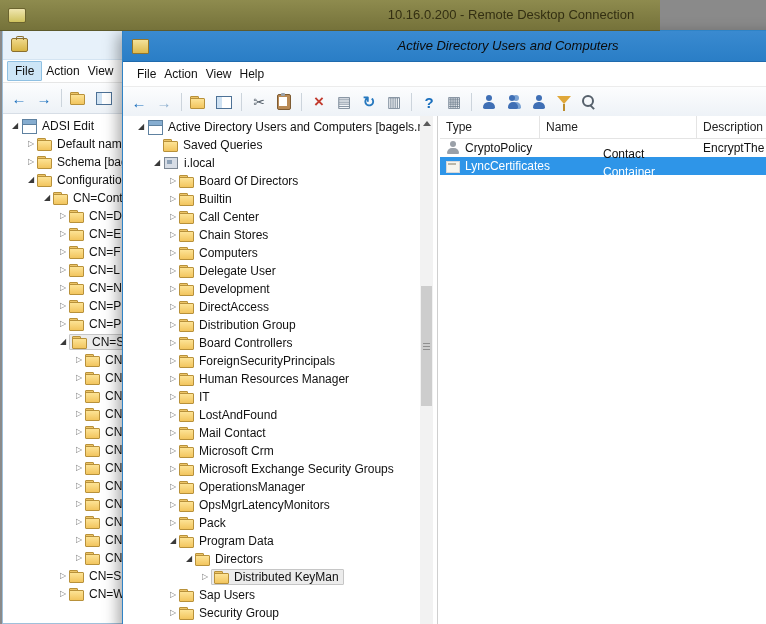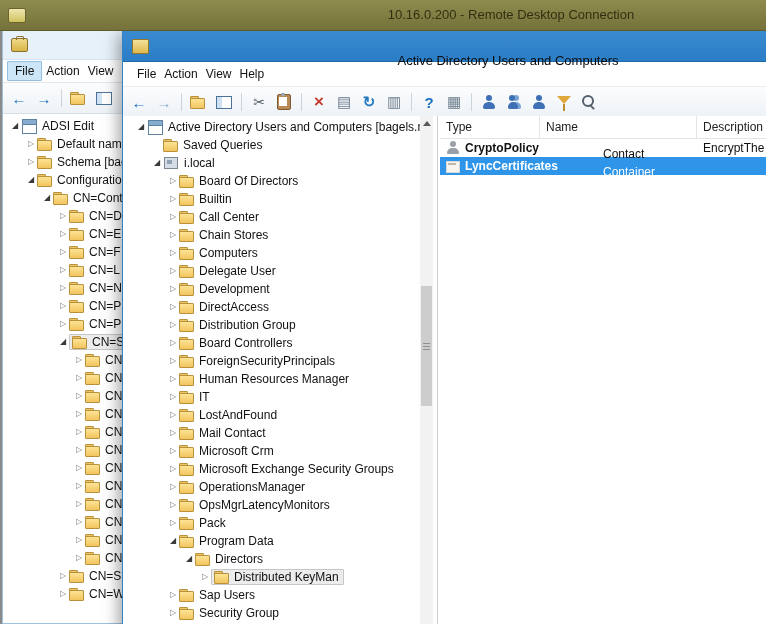--- a/index.html
+++ b/index.html
@@ -1,20 +1,20 @@
 <!DOCTYPE html>
 <html><head>
 <meta charset="utf-8">
 <style>
   html,body{margin:0;padding:0;}
   body{width:766px;height:624px;overflow:hidden;position:relative;background:#8a8a8a;
        font-family:"Liberation Sans",sans-serif;-webkit-font-smoothing:antialiased;}
 
   
-  #rdp-bar{position:absolute;left:0;top:0;width:766px;height:30px;z-index:30;
+  #rdp-bar{position:absolute;left:0;top:0;width:660px;height:30px;z-index:30;
     background:linear-gradient(#8e8b4e,#75723a);border-bottom:1px solid #5d5a2c;}
   #rdp-bar .rdp-title{position:absolute;left:511px;top:0;height:30px;line-height:30px;
     transform:translateX(-50%);font-size:13px;color:#332f12;white-space:nowrap;}
   .ico-rdp{position:absolute;left:8px;top:8px;width:16px;height:13px;border-radius:2px;
     background:linear-gradient(#efe6b0,#cfc25e);border:1px solid #6b642f;}
 
   
   .menu-item{padding:3px 4px;font-size:12px;color:#111;white-space:nowrap;}
   .menu-item.focused{background:#cde6f7;border:1px solid #8fc0e2;padding:2px 7px;border-radius:1px;}
   .toolbar{display:flex;align-items:center;gap:5px;padding:0 6px;height:30px;
@@ -75,22 +75,22 @@
   #adsi-title{height:28px;background:#e7f1fa;border-bottom:1px solid #d4e4f2;display:flex;align-items:center;padding-left:8px;}
   .ico-adsiwin{width:15px;height:12px;background:linear-gradient(#f0d98a,#d8b545);border:1px solid #8a6f2f;border-radius:2px;position:relative;}
   .ico-adsiwin::before{content:'';position:absolute;left:4px;top:-3px;width:6px;height:3px;border:1px solid #8a6f2f;border-bottom:none;border-radius:2px 2px 0 0;}
   #adsi-menubar{height:22px;display:flex;align-items:center;padding-left:4px;border-bottom:1px solid #e6e6e6;}
   #adsi-tree{padding:3px 0 0 2px;overflow:hidden;}
 
   
   #aduc-win{position:absolute;left:122px;top:30px;width:770px;height:600px;background:#fff;
     border:1px solid #2f83c6;box-sizing:border-box;z-index:10;box-shadow:-4px 4px 14px rgba(0,0,0,.35);}
   #aduc-title{position:relative;height:30px;background:linear-gradient(#3a8ad0,#2a7ec6);border-bottom:1px solid #1f6aad;}
-  #aduc-title .t{position:absolute;left:385px;top:15px;height:30px;line-height:30px;transform:translateX(-50%);
-    font-size:13px;color:#0b0b0b;white-space:nowrap;}
+  #aduc-title .t{position:absolute;left:385px;top:0;height:30px;line-height:30px;transform:translateX(-50%);
+    font-size:13px;color:#0b0b0b;white-space:nowrap;font-style:italic;}
   .ico-aducwin{position:absolute;left:9px;top:8px;width:15px;height:13px;border-radius:1px;
     background:linear-gradient(#f4e29a,#ddba4e);border:1px solid #94762c;}
   #aduc-menubar{height:24px;display:flex;align-items:center;padding-left:10px;border-bottom:1px solid #ececec;background:#fff;}
   #aduc-content{position:absolute;left:0;right:0;top:85px;bottom:0;display:flex;}
   #aduc-tree{position:relative;flex:0 0 315px;box-sizing:border-box;border-right:1px solid #cfcfcf;
     padding:2px 0 0 8px;overflow:hidden;background:#fff;}
   #pane-gap{flex:0 0 2px;background:#fff;}
   #aduc-list{flex:1;min-width:0;background:#fff;overflow:hidden;}
 
   
@@ -101,21 +101,21 @@
   .vsb .thumb{position:absolute;left:1px;right:1px;top:170px;height:120px;background:#cdcdcd;
     display:flex;align-items:center;justify-content:center;}
   .vsb .thumb::before{content:'';width:7px;height:7px;
     background:repeating-linear-gradient(#8f8f8f 0 1px,rgba(0,0,0,0) 1px 3px);}
 
   
   #list-header{display:flex;height:22px;border-bottom:1px solid #e4e4e4;}
   .hc{display:flex;align-items:center;padding:0 6px;border-right:1px solid #e4e4e4;font-size:12px;color:#222;box-sizing:border-box;}
   .hc.name{width:157px}.hc.type{width:100px}.hc.desc{flex:1}
   .lr{display:flex;align-items:center;height:18px;font-size:12px;color:#111;}
-  .c-name{width:157px;display:flex;align-items:center;padding-left:4px;box-sizing:border-box;overflow:hidden;white-space:nowrap;font-weight:bold;}
+  .c-name{width:157px;display:flex;align-items:center;padding-left:4px;box-sizing:border-box;overflow:hidden;white-space:nowrap;}
   .c-type{width:100px;padding-left:6px;box-sizing:border-box;white-space:nowrap;overflow:hidden;margin-top:12px;}
   .c-desc{flex:1;padding-left:6px;white-space:nowrap;overflow:hidden;}
   .lr.sel{background:#2e95e8;color:#fff;}
   .ico-contact{width:14px;height:14px;position:relative;margin:0 5px 0 2px;flex:0 0 14px;}
   .ico-contact::before{content:'';position:absolute;top:0;left:4px;width:6px;height:6px;border-radius:50%;background:#9aa0a8;}
   .ico-contact::after{content:'';position:absolute;bottom:1px;left:1px;width:12px;height:6px;border-radius:5px 5px 1px 1px;background:#9aa0a8;}
   .ico-container{width:14px;height:12px;position:relative;margin:0 5px 0 2px;flex:0 0 14px;}
   .ico-container::before{content:'';position:absolute;left:0;top:1px;width:12px;height:10px;background:#efeadf;border:1px solid #85837a;}
   .ico-container::after{content:'';position:absolute;left:2px;top:3px;width:8px;height:2px;background:#bcb7a8;}
   .lr.sel .ico-container::before{background:#f7f5ee;border-color:#d8d8d8;}

